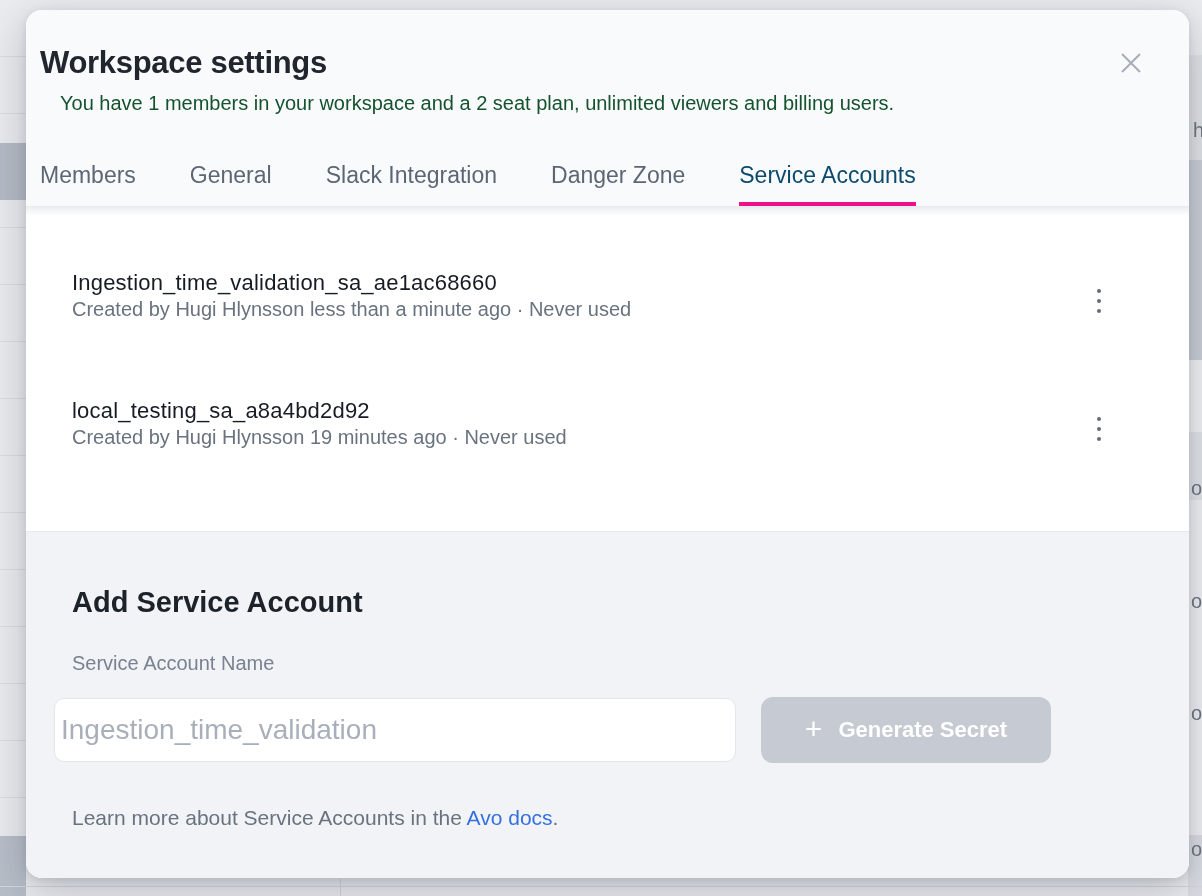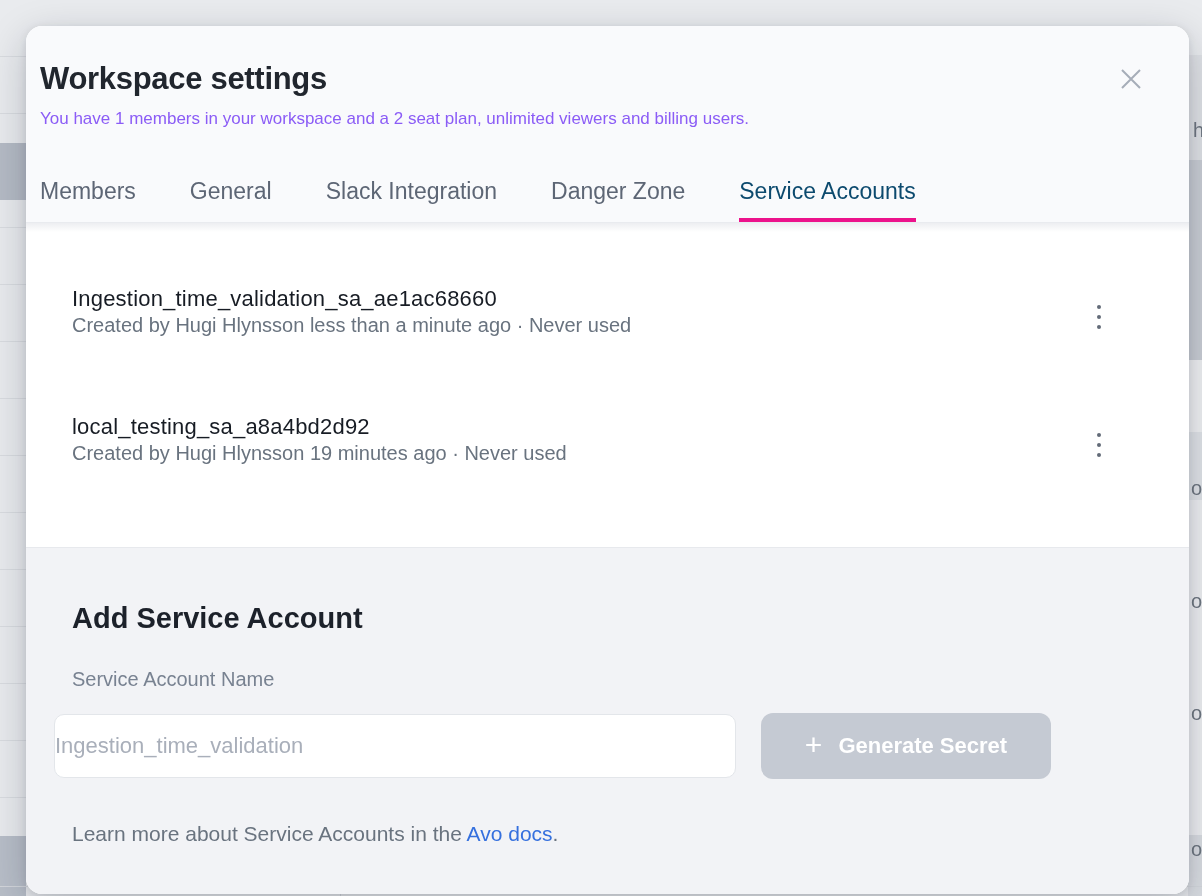--- a/index.html
+++ b/index.html
@@ -29,21 +29,21 @@
     font-size: 20px;
     white-space: nowrap;
     line-height: 22px;
   }
   .bg-hline { position: absolute; left: 0; right: 0; top: 886px; height: 1px; background: #D3D6DB; }
   .bg-vline { position: absolute; left: 340px; top: 879px; width: 1px; height: 17px; background: #D3D6DB; }
 
   
   .modal {
     position: absolute;
-    left: 26px; top: 26px;
+    left: 26px; top: 10px;
     width: 1163px; height: 868px;
     background: #fff;
     border-radius: 16px;
     box-shadow: 0 12px 40px rgba(15, 23, 42, .22), 0 2px 8px rgba(15,23,42,.10);
     overflow: hidden;
   }
 
   
   .modal-header {
     position: relative;
@@ -54,23 +54,24 @@
   }
   .modal-title {
     font-size: 31px;
     font-weight: 700;
     color: #21262E;
     letter-spacing: -0.3px;
     line-height: 38px;
   }
   .modal-subtitle {
     margin-top: 8px;
-    font-size: 17px;
-    color: #8b5cf6;
+    font-size: 20px;
+    color: #14532d;
     line-height: 26px;
+    margin-left: 20px;
   }
   .close-btn {
     position: absolute;
     top: 35px; right: 40px;
     width: 36px; height: 36px;
     display: flex; align-items: center; justify-content: center;
     cursor: pointer;
     background: none; border: none; padding: 0;
   }
 
@@ -169,23 +170,23 @@
     align-items: center;
     gap: 25px;
   }
   .sa-input {
     width: 682px;
     height: 64px;
     border: 1px solid #E3E6EA;
     border-radius: 10px;
     background: #fff;
     font-family: "Liberation Sans", sans-serif;
-    font-size: 22px;
+    font-size: 28px;
     color: #2A313B;
-    padding: 0 0;
+    padding: 0 6px;
     outline: none;
   }
   .sa-input::placeholder { color: #A9AFBA; }
   .generate-btn {
     width: 290px;
     height: 66px;
     border: none;
     border-radius: 12px;
     background: #C5CAD3;
     color: #FFFFFF;

